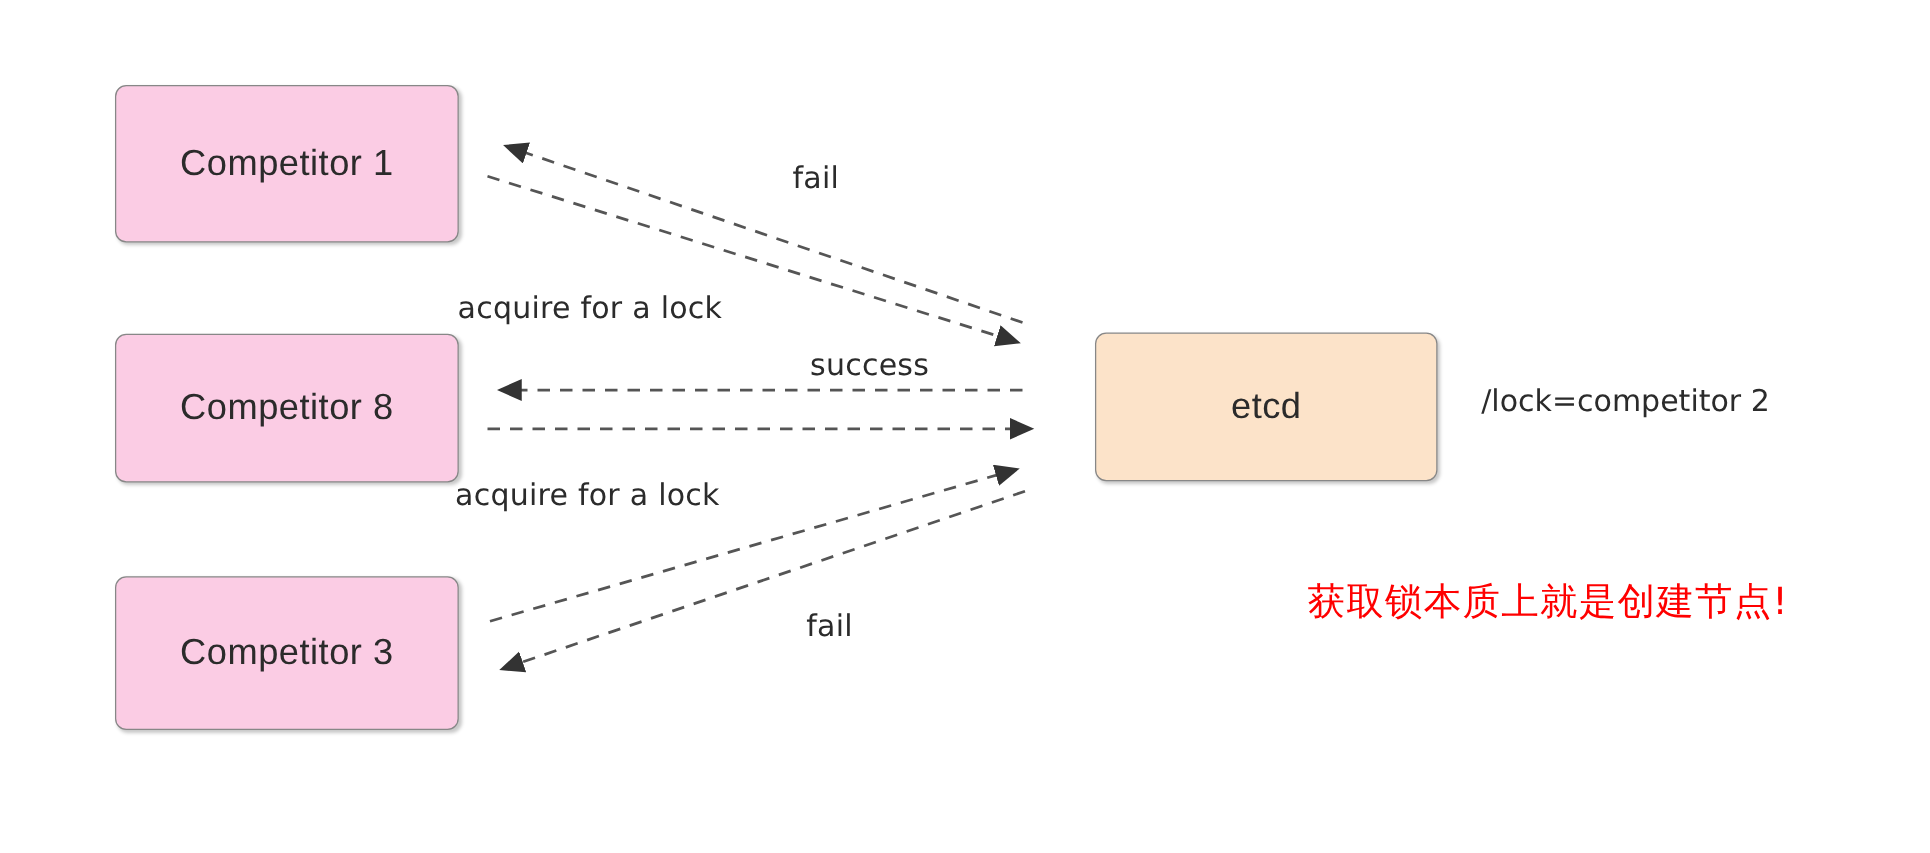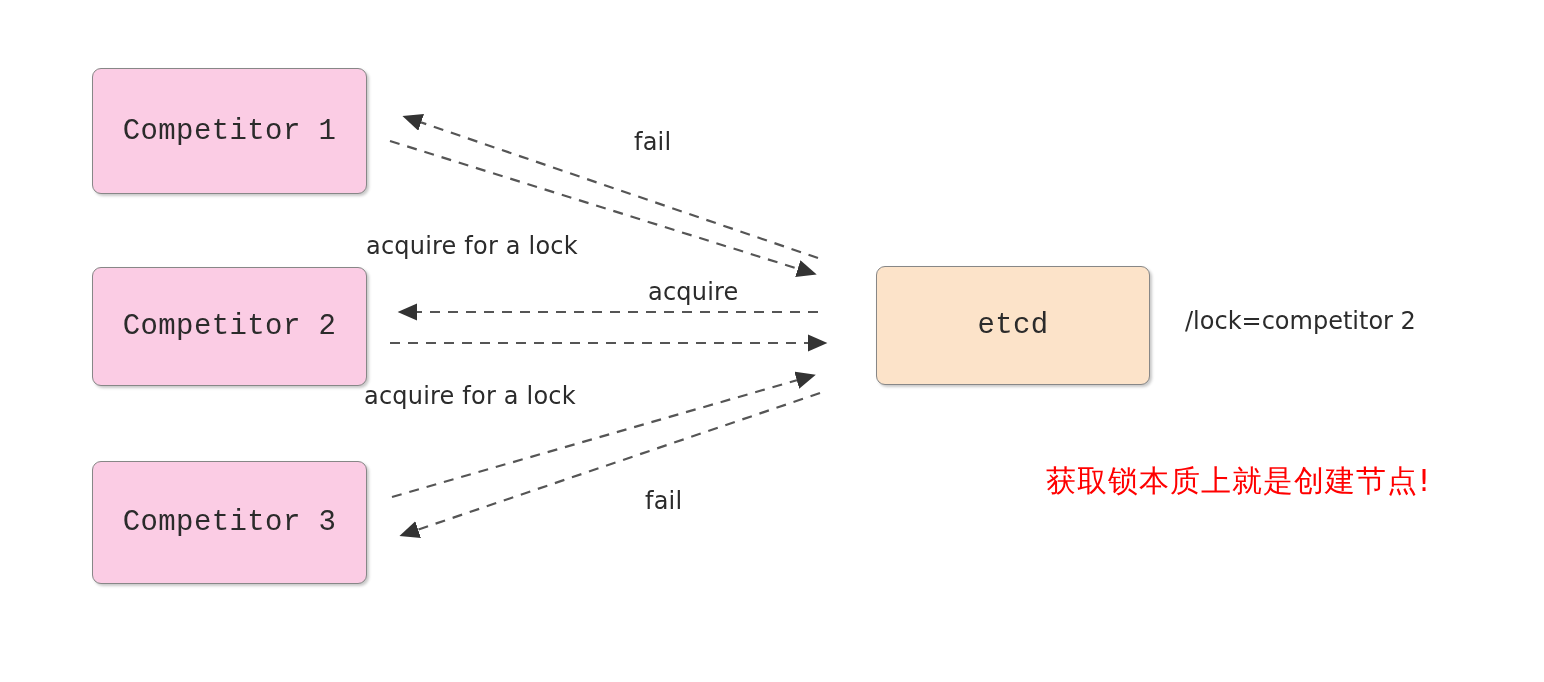--- a/index.html
+++ b/index.html
@@ -25,21 +25,21 @@
     position: absolute;
     box-sizing: border-box;
     border: 1.6px solid #878787;
     border-radius: 9px;
     display: flex;
     align-items: center;
     justify-content: center;
     box-shadow: 2px 2px 3px rgba(0,0,0,0.22);
   }
   .node-label {
-    font-family: Liberation Mono, monospace;
+    font-family: Liberation Sans, sans-serif;
     font-size: 29px;
     color: #2b2b2b;
     letter-spacing: 0.4px;
     white-space: nowrap;
   }
   .competitor {
     left: 92px;
     width: 275px;
   }
   #node-competitor-1 { top: 68px;  height: 126px; }
@@ -102,36 +102,36 @@
 
     <line x1="820" y1="393" x2="414" y2="531" marker-end="url(#arrow-r)"></line>
   </g>
 </svg>
 
 <div class="node competitor" id="node-competitor-1" style="background:#FBCCE4;">
   <span class="node-label">Competitor 1</span>
 </div>
 
 <div class="node competitor" id="node-competitor-2" style="background:#FBCCE4;">
-  <span class="node-label">Competitor 2</span>
+  <span class="node-label">Competitor 8</span>
 </div>
 
 <div class="node competitor" id="node-competitor-3" style="background:#FBCCE4;">
   <span class="node-label">Competitor 3</span>
 </div>
 
 <div class="node" id="node-etcd" style="background:#FCE3C9;">
   <span class="node-label">etcd</span>
 </div>
 
 <div class="edge-label" style="left:634px; top:128px;">fail</div>
 
 <div class="edge-label" style="left:366px; top:232px;">acquire for a lock</div>
 
-<div class="edge-label" style="left:648px; top:278px;">acquire</div>
+<div class="edge-label" style="left:648px; top:278px;">success</div>
 
 <div class="edge-label" style="left:364px; top:382px;">acquire for a lock</div>
 
 <div class="edge-label" style="left:645px; top:487px;">fail</div>
 
 <div class="annotation" style="left:1185px; top:307px;">/lock=competitor 2</div>
 
 <div class="note-cn" style="left:1046px; top:461px;">获取锁本质上就是创建节点!</div>
 
 </body></html>

